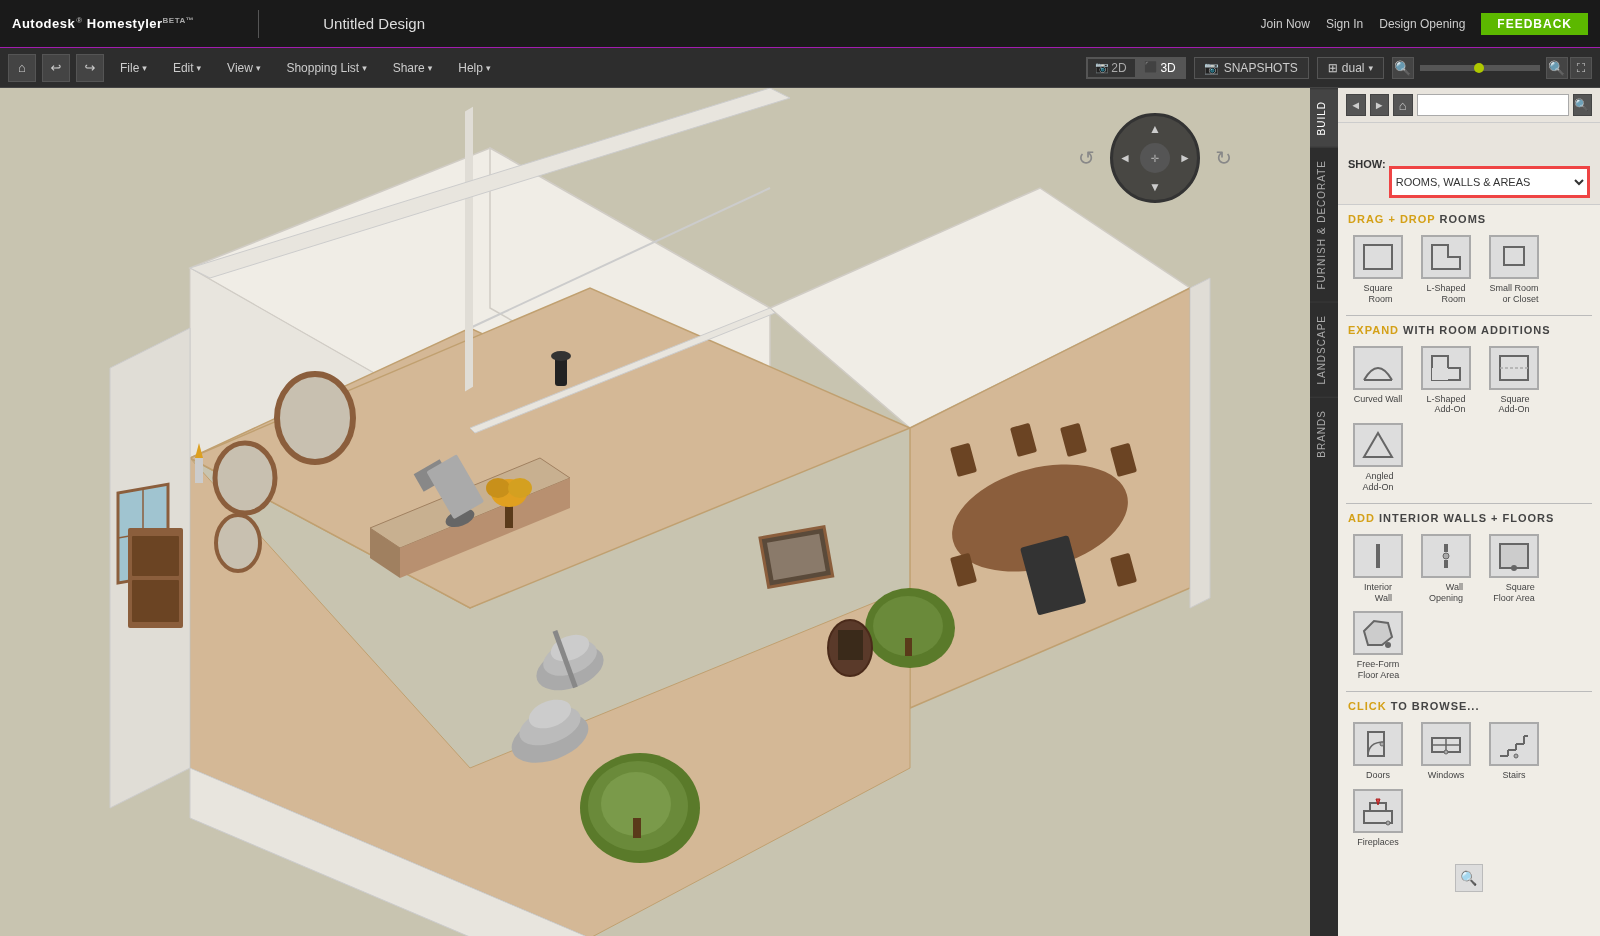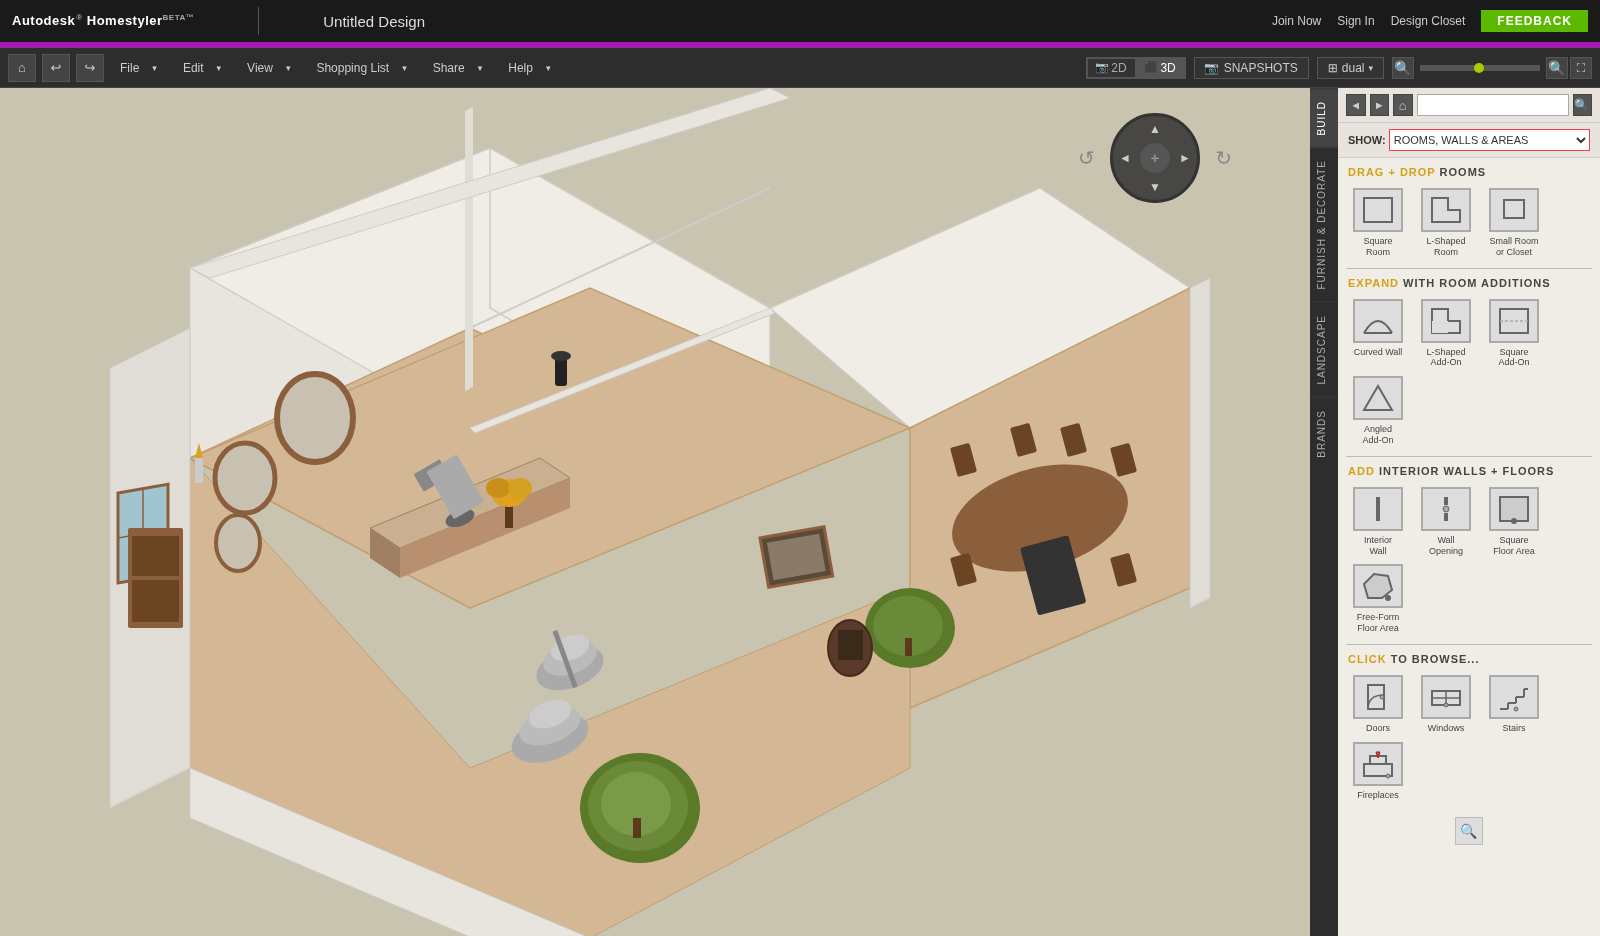--- a/index.html
+++ b/index.html
@@ -5,21 +5,21 @@
     * { box-sizing: border-box; margin: 0; padding: 0; }
     body { font-family: Arial, sans-serif; background: #2a2a2a; color: #fff; width: 1600px; height: 936px; overflow: hidden; }
 
     
     #top-bar {
       height: 48px;
       background: #1a1a1a;
       display: flex;
       align-items: center;
       padding: 0 12px;
-      border-bottom: 6px solid #a21caf;
+      border-bottom: 1px solid #a21caf;
       gap: 48px;
     }
     #logo-area {
       display: flex;
       align-items: center;
       gap: 8px;
       flex: 0 0 auto;
     }
     #logo-text {
       font-size: 13px;
@@ -86,21 +86,21 @@
       font-size: 13px;
       color: #ccc;
     }
     .menu-item {
       font-size: 12px;
       color: #ccc;
       padding: 4px 10px;
       cursor: pointer;
       display: flex;
       align-items: center;
-      gap: 13px;
+      gap: 3px;
     }
     .menu-item .arrow { font-size: 9px; }
     #menu-bar-right {
       margin-left: auto;
       display: flex;
       align-items: center;
       gap: 8px;
     }
     .view-toggle {
       display: flex;
@@ -364,25 +364,26 @@
       background: #e8e4dd;
       border-bottom: 1px solid #ccc;
     }
     #show-label {
       font-size: 11px;
       font-weight: bold;
       color: #333;
     }
     #show-select {
       flex: 1;
-      height: 22px;
-      border: 1px solid #ef4444;
+      height: 32px;
+      border: 3px solid #ef4444;
       font-size: 11px;
       background: #fff;
       color: #333;
+      margin-top: 37px;
     }
 
     
     .section-header {
       padding: 8px 10px 4px;
       font-size: 11px;
       font-weight: bold;
       letter-spacing: 1px;
     }
     .section-header .drag { color: #d4a017; }
@@ -411,21 +412,21 @@
       background: #ddd;
       border: 2px solid #aaa;
       display: flex;
       align-items: center;
       justify-content: center;
     }
     .room-icon svg { width: 36px; height: 32px; }
     .room-label {
       font-size: 9px;
       color: #444;
-      text-align: center;
+      text-align: right;
       line-height: 1.2;
     }
 
     
     .section-divider {
       border: none;
       border-top: 1px solid #bbb;
       margin: 0 8px;
     }
 
@@ -452,21 +453,21 @@
     <div id="logo-text">
       <span class="autodesk">Autodesk</span><sup style="font-size:8px;color:#aaa;margin-left:1px;">®</sup>
       <span class="homestyler"> Homestyler</span><sup style="font-size:8px;color:#aaa;">BETA</sup><sup style="font-size:8px;color:#aaa;">™</sup>
     </div>
   </div>
   <div id="divider-line"></div>
   <div id="design-title">Untitled Design</div>
   <div id="top-right-actions">
     <span>Join Now</span>
     <span>Sign In</span>
-    <span>Design Closet</span>
+    <span>Design Opening</span>
     <button id="feedback-btn">FEEDBACK</button>
   </div>
 </div>
 
 <div id="menu-bar">
   <div id="menu-bar-left">
     <div class="menu-icon-btn">
       <span>⌂</span>
     </div>
     <div class="menu-icon-btn">

